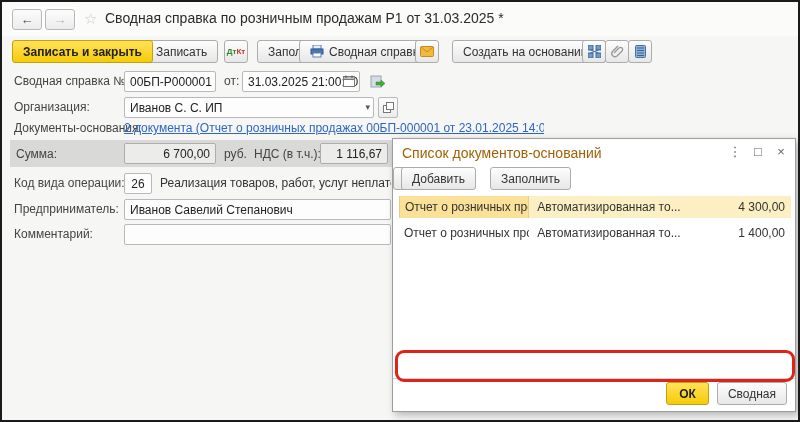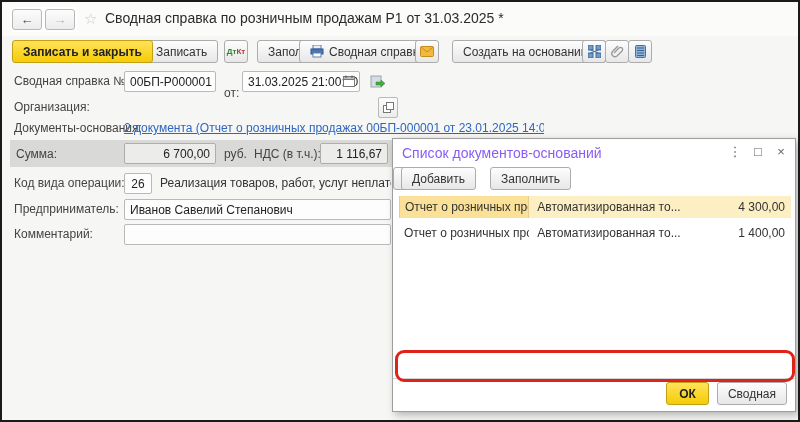--- a/index.html
+++ b/index.html
@@ -51,21 +51,21 @@
   .sidebtn {
     position:absolute; width:20px; height:21px; border:1px solid #b9b9b9; border-radius:2px;
     background:linear-gradient(#fcfcfc,#ececec); display:flex; align-items:center; justify-content:center; cursor:default;
   }
   .opdesc { position:absolute; font-size:12px; color:#333; white-space:nowrap; overflow:hidden; }
   
   .dialog {
     position:absolute; left:390px; top:136px; width:404px; height:274px; background:#fff;
     border:1px solid #9e9e9e; box-shadow:3px 3px 8px rgba(0,0,0,0.28);
   }
-  .dlg-title { position:absolute; left:9px; top:6px; font-size:14px; color:#8b5cf6; }
+  .dlg-title { position:absolute; left:9px; top:6px; font-size:14px; color:#a16207; }
   .dlg-sys { position:absolute; top:5px; right:7px; display:flex; gap:9px; color:#666; font-size:13px; }
   .dlg-sys span { cursor:pointer; width:14px; text-align:center; }
   .dlg-cmd { position:absolute; left:0; top:28px; width:100%; height:26px; }
   .dlg-cmd .btn { position:static; }
   .dlg-cmd-left { position:absolute; left:8px; top:0; display:flex; gap:14px; }
   .dlg-more { position:absolute; right:8px; top:0; }
   .list { position:absolute; left:6px; top:57px; width:392px; }
   .lrow { display:flex; height:22px; font-size:12px; align-items:center; }
   .lrow.sel { background:#fcefc3; }
   .lrow.sel .c1 { background:#fbe198; border-left:1px solid #e6cc8d; border-right:1px solid #e6cc8d; }
@@ -142,37 +142,41 @@
     <div class="btn iconbtn" style="left:626px;">
       <svg class="calc-ic" width="11" height="13" viewBox="0 0 11 13">
         <rect x="0.5" y="0.5" width="10" height="12" rx="1" fill="#8fb3d9" stroke="#4a6f9e"></rect>
         <path d="M2 3 H9 M2 5.5 H9 M2 8 H9 M2 10.5 H9" stroke="#3d5f8c" fill="none"></path>
       </svg>
     </div>
   </div>
 
   <div class="form-label" style="left:12px; top:72px;">Сводная справка №:</div>
   <div class="field" style="left:122px; top:69px; width:92px;">00БП-Р000001</div>
-  <div class="form-label" style="left:222px; top:84px;">от:</div>
+  <div class="form-label" style="left:222px; top:72px;">от:</div>
   <div class="field" style="left:240px; top:69px; width:118px; padding-right:18px;">
     <span>31.03.2025 21:00:00</span>
     <svg class="cal-ic" width="12" height="12" viewBox="0 0 12 12">
       <rect x="0.5" y="1.5" width="11" height="10" fill="#fff" stroke="#7a7a7a"></rect>
       <rect x="0.5" y="1.5" width="11" height="3" fill="#bcbcbc" stroke="#7a7a7a"></rect>
       <path d="M3 0.5 V3 M9 0.5 V3" stroke="#555"></path>
     </svg>
   </div>
   <div class="sidebtn" style="left:366px; top:69px; border:none; background:none;">
     <svg width="16" height="14" viewBox="0 0 16 14">
       <rect x="1" y="1" width="10" height="11" fill="#d7dde4" stroke="#9aa4ae"></rect>
       <path d="M6 7 h5 v-2 l4 3.5 l-4 3.5 v-2 h-5 z" fill="#3fae3f" stroke="#2d862d" stroke-width="0.5"></path>
     </svg>
   </div>
 
   <div class="form-label" style="left:12px; top:98px;">Организация:</div>
+  <div class="field" style="left:122px; top:95px; width:250px; padding-right:16px;">
+    <span>Иванов С. С. ИП</span>
+    <span class="fld-arrow">▾</span>
+  </div>
   <div class="sidebtn" style="left:376px; top:95px;">
     <svg width="11" height="11" viewBox="0 0 11 11">
       <rect x="0.5" y="3.5" width="7" height="7" fill="#fff" stroke="#777"></rect>
       <rect x="3.5" y="0.5" width="7" height="7" fill="#fff" stroke="#777"></rect>
     </svg>
   </div>
 
   <div class="form-label" style="left:12px; top:119px;">Документы-основания:</div>
   <div class="doclink" style="left:122px; top:119px; max-width:420px;">2 документа (Отчет о розничных продажах 00БП-000001 от 23.01.2025 14:00:00 и еще 1)</div>
 

